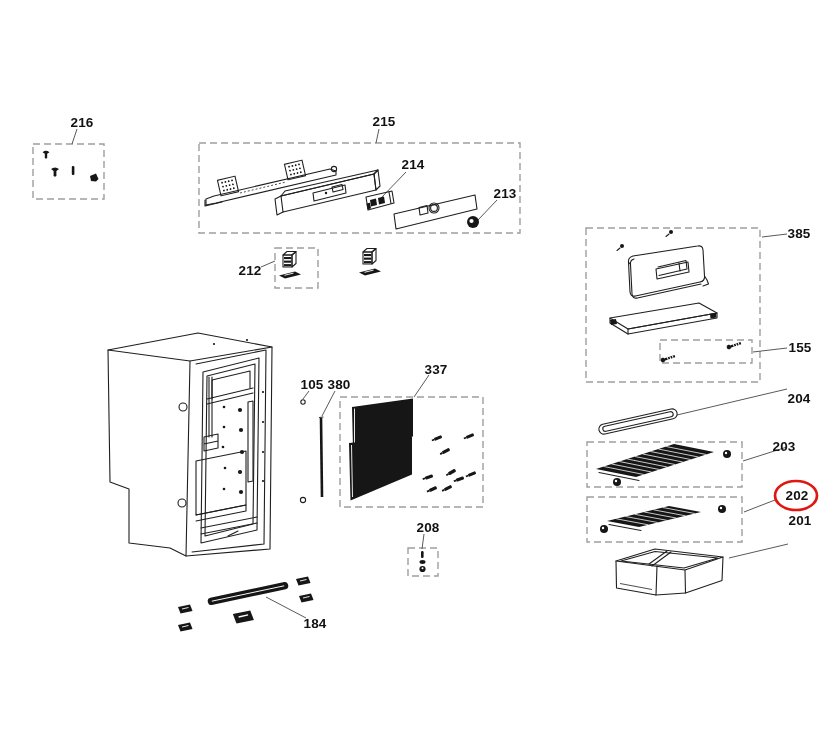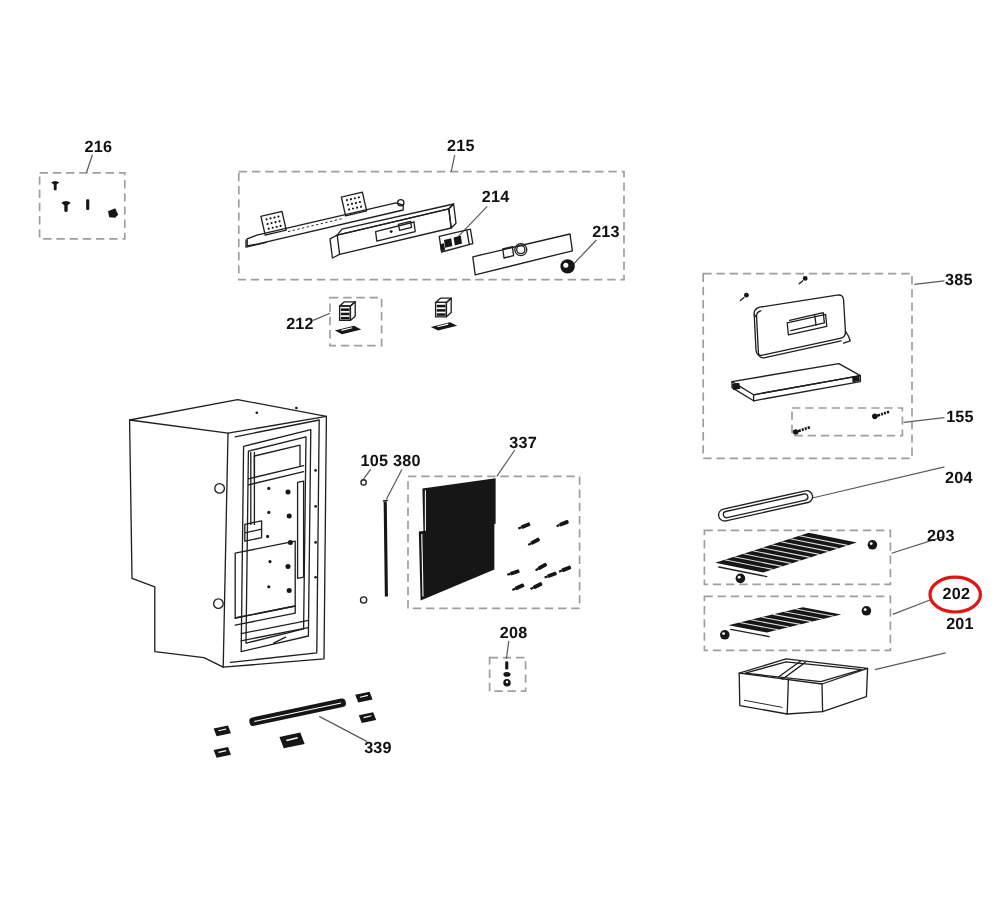--- a/index.html
+++ b/index.html
@@ -313,20 +313,20 @@
 
   <div class="lbl" style="left:82px;top:122px;">216</div>
   <div class="lbl" style="left:384px;top:121px;">215</div>
   <div class="lbl" style="left:413px;top:164px;">214</div>
   <div class="lbl" style="left:505px;top:193px;">213</div>
   <div class="lbl" style="left:250px;top:270px;">212</div>
   <div class="lbl" style="left:312px;top:384px;">105</div>
   <div class="lbl" style="left:339px;top:384px;">380</div>
   <div class="lbl" style="left:436px;top:369px;">337</div>
   <div class="lbl" style="left:428px;top:527px;text-align:center;">208</div>
-  <div class="lbl" style="left:315px;top:623px;">339</div>
+  <div class="lbl" style="left:315px;top:623px;">184</div>
   <div class="lbl" style="left:799px;top:233px;">385</div>
   <div class="lbl" style="left:800px;top:347px;">155</div>
   <div class="lbl" style="left:799px;top:386px;margin-top:12px;">204</div>
   <div class="lbl" style="left:784px;top:446px;">203</div>
   <div class="lbl" style="left:797px;top:495px;">202</div>
   <div class="lbl" style="left:800px;top:520px;">201</div>
 </div>
 
 </body></html>

